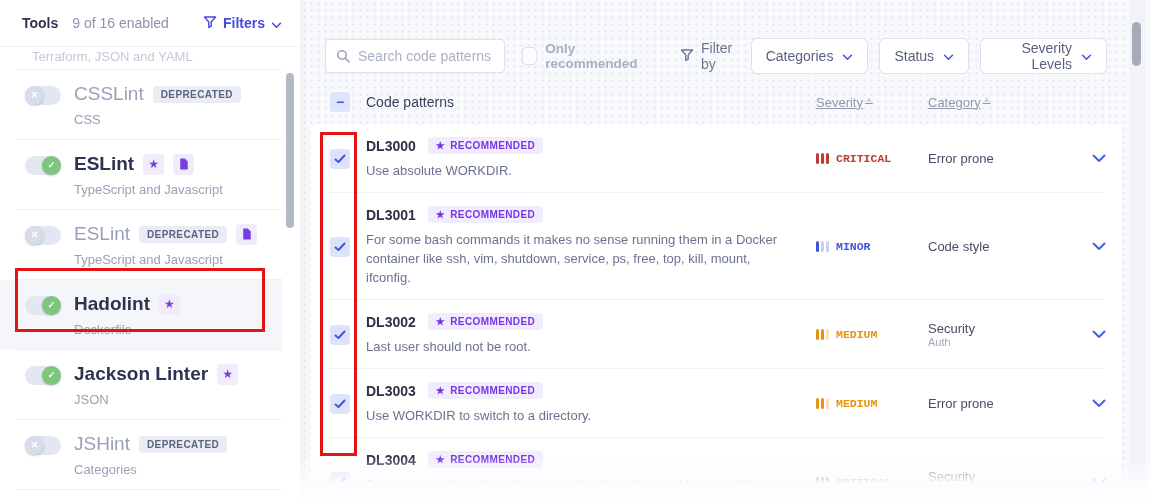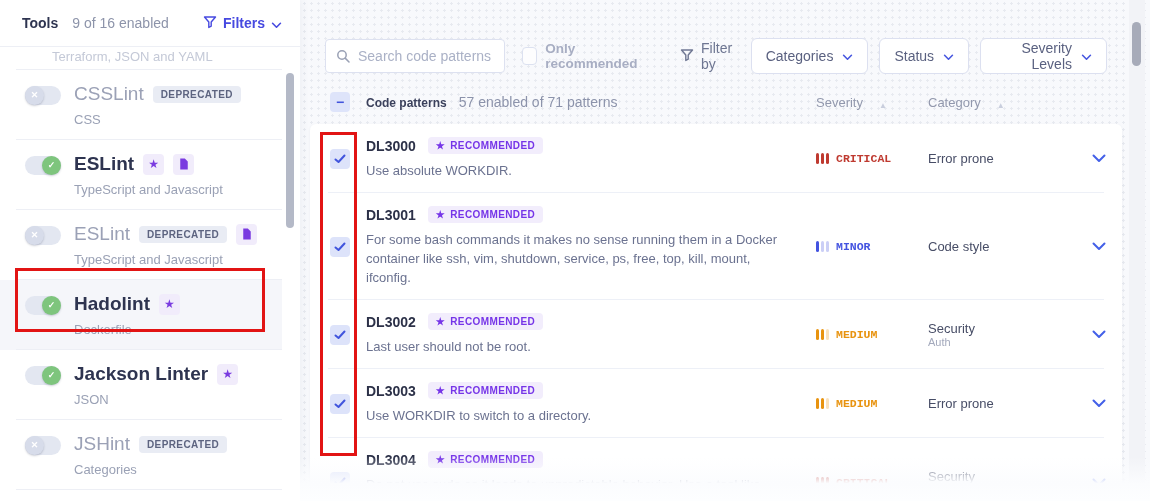--- a/index.html
+++ b/index.html
@@ -26,21 +26,21 @@
   .sb-count{ font-size:14px; color:#8d94aa; margin-left:14px; }
   .filters-btn{
     margin-left:auto; display:flex; align-items:center; gap:6px;
     background:none; border:none; cursor:pointer;
     color:#4649e0; font-size:14px; font-weight:700; font-family:inherit;
   }
   .filters-btn .chev{ margin-top:1px; }
 
   .tool-list{ padding-right:18px; }
   .partial-item{
-    height:23px; overflow:hidden; padding-left:52px; position:relative;
+    height:23px; overflow:hidden; padding-left:32px; position:relative;
   }
   .partial-item .partial-text{ margin-top:2px; font-size:13px; color:#c4c9d7; }
   .partial-item::after{ content:''; position:absolute; left:16px; right:0; bottom:0; height:1px; background:#edeff5; }
 
   .tool-item{
     position:relative; display:flex; align-items:flex-start;
     padding:13px 0 13px 25px; cursor:pointer;
   }
   .tool-item::after{ content:''; position:absolute; left:16px; right:0; bottom:0; height:1px; background:#edeff5; }
   .tool-item.selected{ background:#f5f6fa; }
@@ -115,23 +115,23 @@
   
   .pgrid{ display:grid; grid-template-columns:56px 450px 112px 148px 46px; }
 
   .table-header{ position:absolute; left:0; top:92px; width:812px; align-items:center; }
   .hdr-check{
     width:20px; height:20px; margin-left:20px; border-radius:4px;
     background:#dee4fa; color:#4154dd; font-weight:700; font-size:14px;
     display:flex; align-items:center; justify-content:center; cursor:pointer;
   }
   .hdr-titleline{ display:flex; align-items:baseline; gap:12px; }
-  .hdr-title{ font-size:12px; font-weight:700; color:#3b415c; }
+  .hdr-title{ font-size:14px; font-weight:400; color:#3b415c; }
   .hdr-summary{ font-size:14px; color:#8c93ab; }
-  .col-head{ font-size:13px; color:#9298ad; display:flex; align-items:flex-end; gap:16px; cursor:pointer; }
+  .col-head{ font-size:13px; color:#9298ad; display:flex; align-items:flex-start; gap:2px; cursor:pointer;text-decoration:underline; }
   .sort{ font-size:8px; color:#c9cedd; }
 
   .card{
     position:absolute; left:0; top:124px; width:812px; height:380px;
     background:#fff; border-radius:6px 6px 0 0;
     box-shadow:0 1px 3px rgba(40,50,90,0.07);
   }
   .prow{ position:relative; align-items:center; }
   .prow:not(:last-child)::after{
     content:''; position:absolute; left:18px; right:18px; bottom:0; height:1px; background:#edf0f7;
@@ -346,21 +346,20 @@
             </svg></span>
         </button>
     </div>
 
     <div class="table-header pgrid">
       <div>
           <span class="hdr-check">−</span>
         </div>
       <div class="hdr-titleline">
         <span class="hdr-title">Code patterns</span>
-        <span class="hdr-summary">57 enabled of 71 patterns</span>
       </div>
       <div class="col-head">
         <span>Severity</span>
         <span class="sort">▲</span>
       </div>
       <div class="col-head">
         <span>Category</span>
         <span class="sort">▲</span>
       </div>
       <div></div>

